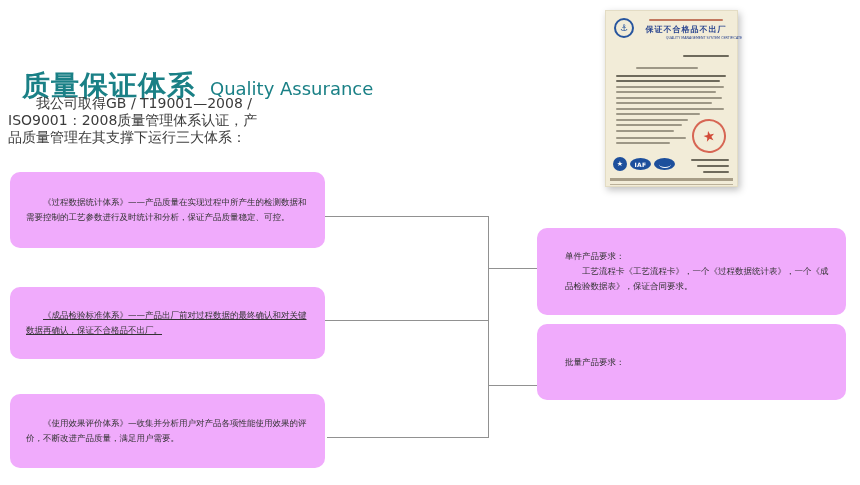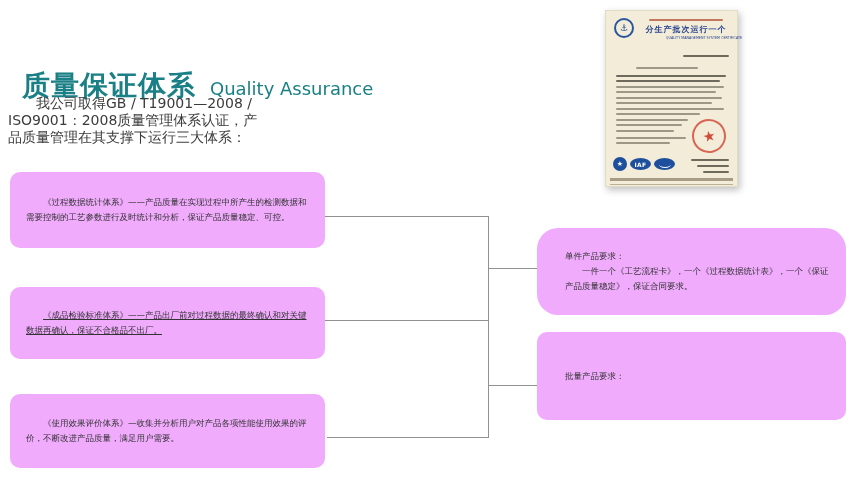--- a/index.html
+++ b/index.html
@@ -14,22 +14,22 @@
   .intro{position:absolute;left:8px;top:95px;width:262px;margin:0;font-size:14px;line-height:17px;color:#3b3b3b;text-indent:2em;}
 
   
   .box{position:absolute;background:#f0abfc;border-radius:10px;color:#333;font-size:8.5px;line-height:15px;display:flex;flex-direction:column;justify-content:center;}
   .box p{margin:0;text-indent:2em;}
   .left-box{left:10px;width:315px;padding:0 16px;box-sizing:border-box;}
   .b-l1{top:172px;height:76px;}
   .b-l2{top:287px;height:72px;text-decoration:underline;}
   .b-l3{top:394px;height:74px;}
   .right-box{left:537px;width:309px;padding:0 16px 0 28px;box-sizing:border-box;}
-  .b-r1{top:228px;height:87px;border-radius:21px;}
-  .b-r2{top:332px;height:88px;}
+  .b-r1{top:228px;height:87px;}
+  .b-r2{top:324px;height:76px;}
   .req-label{margin:0;}
 
   
   .conn{position:absolute;background:#919191;}
   .conn.h{height:1px;}
   .conn.v{width:1px;}
 
   
   .cert{position:absolute;left:605px;top:10px;width:133px;height:177px;background:#f2ecd8;border:1px solid #e3dcc4;box-sizing:border-box;box-shadow:2px 3px 7px rgba(0,0,0,.25);}
   .cert-emblem{position:absolute;left:8px;top:7px;width:20px;height:20px;border:2px solid #27559e;border-radius:50%;box-sizing:border-box;display:flex;align-items:center;justify-content:center;font-size:9px;color:#27559e;}
@@ -59,21 +59,21 @@
       <span class="title-zh">质量保证体系</span>
       <span class="title-en">Quality Assurance</span>
     </h1>
   </div>
   <p class="intro">我公司取得GB / T19001—2008 / ISO9001：2008质量管理体系认证，产品质量管理在其支撑下运行三大体系：</p>
 
   <div class="cert">
     <div class="cert-emblem">⚓</div>
     <div class="cert-head">
       <span class="bar r1h"></span>
-      <div class="cert-title-zh">分生产批次运行一个</div>
+      <div class="cert-title-zh">保证不合格品不出厂</div>
       <div class="cert-title-en">QUALITY MANAGEMENT SYSTEM CERTIFICATE</div>
     </div>
     <div class="bar d" style="top:44px;right:8px;width:46px;"></div>
     <div>
       <div class="bar" style="top:56px;left:30px;width:62px;"></div>
       <div class="bar d" style="top:64px;left:10px;width:110px;"></div>
       <div class="bar d" style="top:69px;left:10px;width:104px;"></div>
       <div class="bar" style="top:75px;left:10px;width:108px;"></div>
       <div class="bar" style="top:80px;left:10px;width:100px;"></div>
       <div class="bar" style="top:86px;left:10px;width:106px;"></div>
@@ -110,21 +110,21 @@
   </div>
   <div class="box left-box b-l2">
     <p>《成品检验标准体系》——产品出厂前对过程数据的最终确认和对关键数据再确认，保证不合格品不出厂。</p>
   </div>
   <div class="box left-box b-l3">
     <p>《使用效果评价体系》—收集并分析用户对产品各项性能使用效果的评价，不断改进产品质量，满足用户需要。</p>
   </div>
 
   <div class="box right-box b-r1">
     <div class="req-label">单件产品要求：</div>
-    <p>一件一个《工艺流程卡》，一个《过程数据统计表》，一个《保证产品质量稳定》，保证合同要求。</p>
+    <p>工艺流程卡《工艺流程卡》，一个《过程数据统计表》，一个《成品检验数据表》，保证合同要求。</p>
   </div>
   <div class="box right-box b-r2">
     <div class="req-label">批量产品要求：</div>
   </div>
 
   <div class="conn h" style="left:325px;top:216px;width:163px;"></div>
   <div class="conn h" style="left:325px;top:320px;width:163px;"></div>
   <div class="conn h" style="left:327px;top:437px;width:161px;"></div>
   <div class="conn v" style="left:488px;top:216px;height:222px;"></div>
   <div class="conn h" style="left:488px;top:268px;width:49px;"></div>

